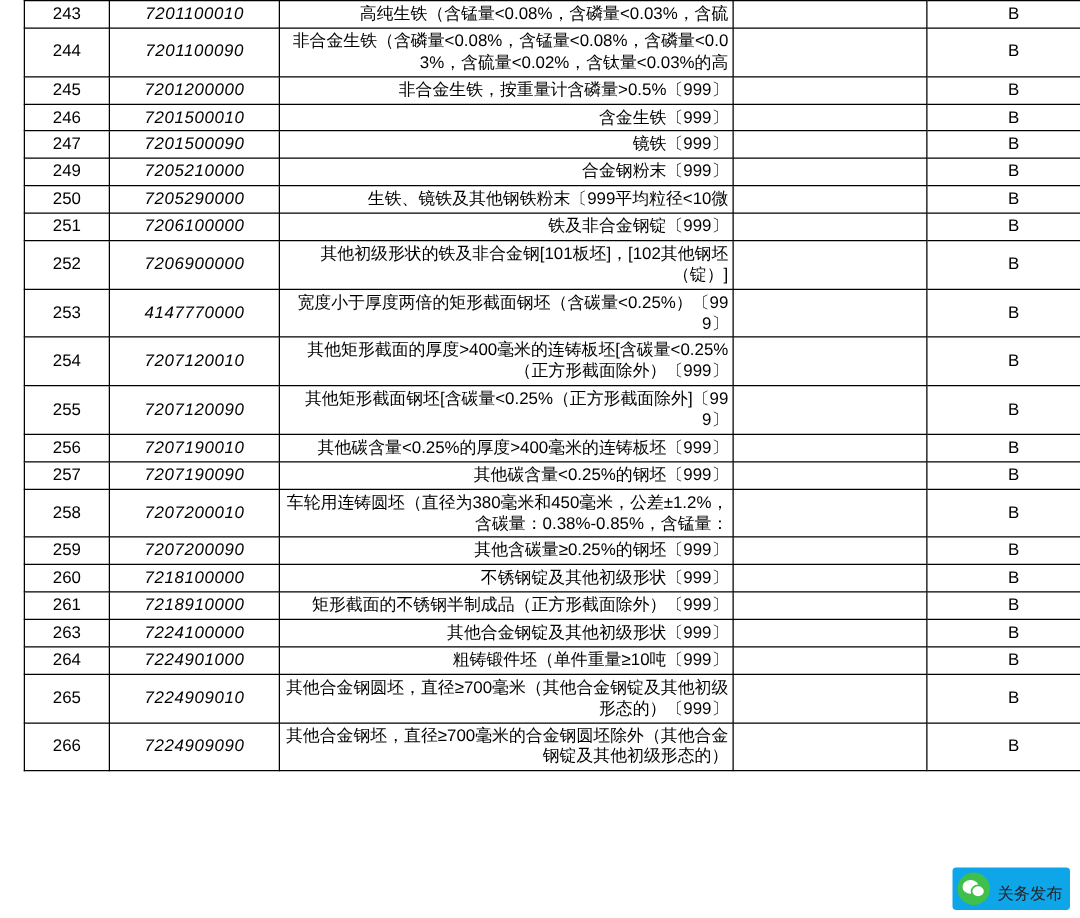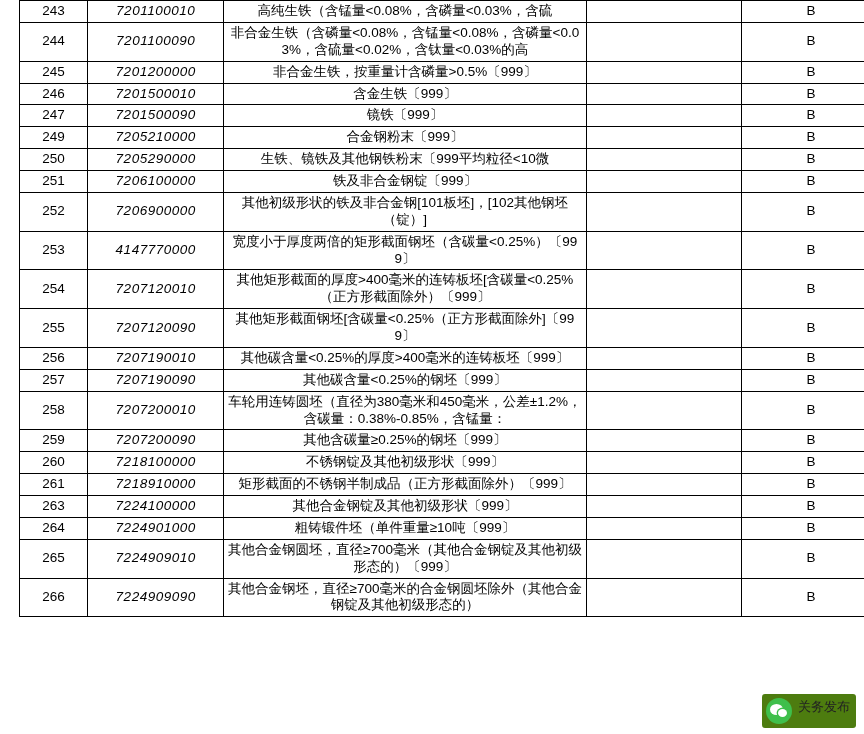--- a/index.html
+++ b/index.html
@@ -42,39 +42,39 @@
 
   td.num {
     text-align: center;
   }
   td.code {
     text-align: center;
     letter-spacing: 0.5px;
     font-style: italic;
   }
   td.name {
-    text-align: center;
+    text-align: right;
     padding-left: 5px;
   }
   td.blank {
     text-align: center;
   }
   td.flag {
     text-align: center;
   }
 
   
   .watermark {
     position: absolute;
     right: 8px;
     bottom: 6px;
     display: flex;
-    align-items: flex-start;
+    align-items: flex-end;
     gap: 6px;
-    background: #4d7c0f;
+    background: #0ea5e9;
     padding: 4px 6px 4px 4px;
     border-radius: 3px;
   }
   .wm-logo {
     width: 26px;
     height: 26px;
     border-radius: 50%;
     background: #3fbf4b;
     position: relative;
     flex: none;

